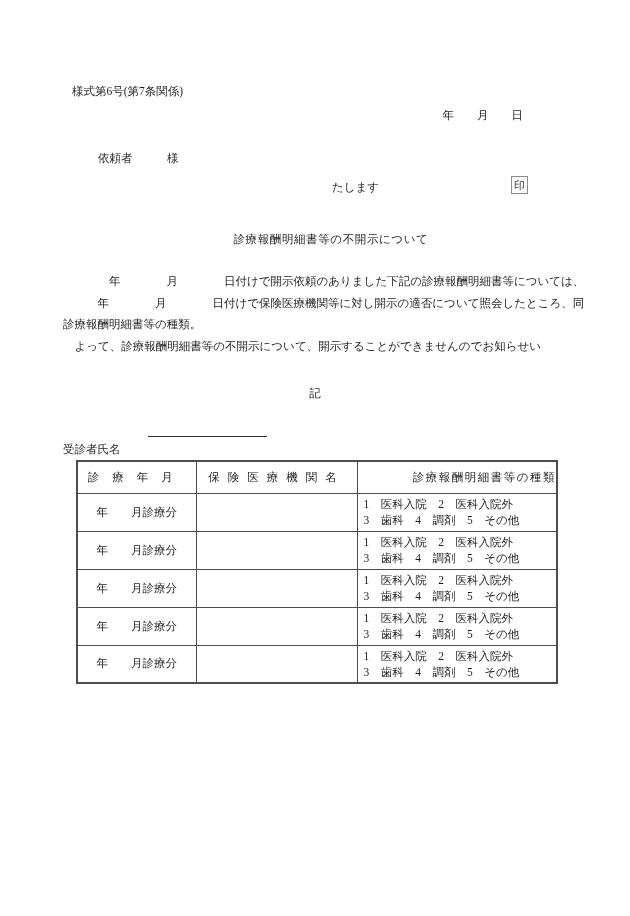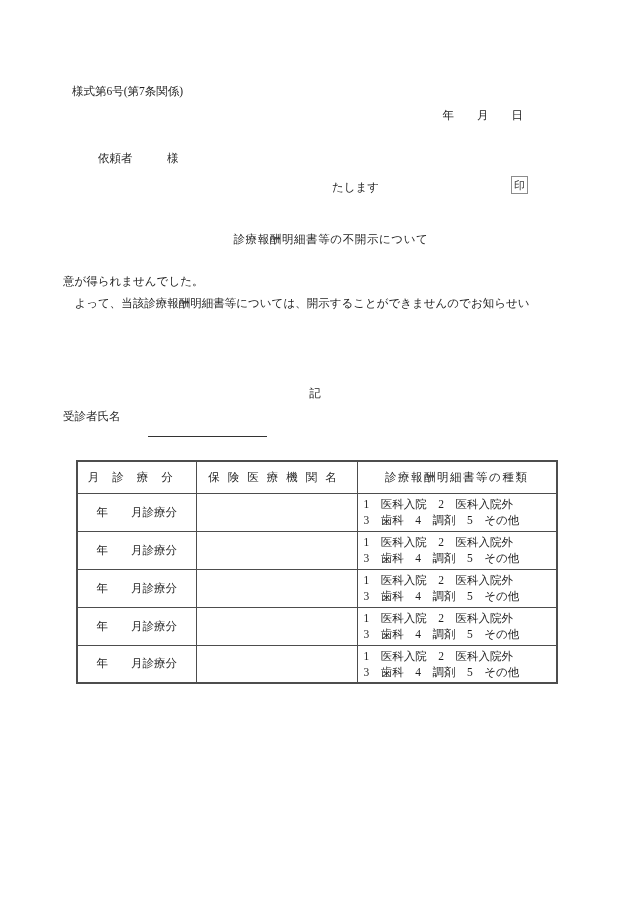--- a/index.html
+++ b/index.html
@@ -35,42 +35,42 @@
   }
   .body-text{
     position:absolute;left:63px;top:271px;width:520px;
     line-height:21.5px;
   }
   .body-text div{white-space:pre;}
   .record-mark{
     position:absolute;top:386px;left:0;width:100%;
     text-align:center;white-space:pre;
   }
-  .patient-label{left:63px;top:409px;}
+  .patient-label{left:63px;top:442px;}
   .name-underline{
     position:absolute;left:148px;top:422px;width:119px;height:14px;
     border-bottom:1.5px solid #333333;
   }
   table.disclosure{
     position:absolute;left:76px;top:460px;width:480px;
     border-collapse:collapse;table-layout:fixed;
     border:2px solid var(--table-border);
     font-size:11.5px;color:var(--ink);
   }
   table.disclosure th,
   table.disclosure td{
     border:1px solid var(--table-border);
     padding:0;overflow:hidden;
   }
   table.disclosure thead tr{height:32px;}
   table.disclosure tbody tr{height:38px;}
   th{font-weight:normal;text-align:center;vertical-align:middle;}
   .ls-wide{letter-spacing:13px;padding-left:13px;}
   .ls-mid{letter-spacing:8px;padding-left:8px;}
-  .ls-sm{letter-spacing:1.5px;padding-left:1.5px;}
+  .ls-sm{letter-spacing:1.5px;padding-left:1.5px;text-align:right;}
   td.col-period{text-align:center;padding-right:4px;vertical-align:middle;white-space:pre;}
   td.col-institution{background:#ffffff;}
   td.col-types{vertical-align:middle;font-family:Liberation Serif, serif;}
   td.col-types div{padding-left:6px;line-height:16px;white-space:pre;}
 </style>
 </head>
 <body>
 
 <div class="page">
 
@@ -80,38 +80,40 @@
 
   <div class="abs addressee">依頼者　　　様</div>
 
   <div class="abs mayor">たします</div>
 
   <div class="seal">印</div>
 
   <div class="doc-title">診療報酬明細書等の不開示について</div>
 
   <div class="body-text">
-    <div>意が得られませんでした。</div>
-    <div>　よって、当該診療報酬明細書等については、開示することができませんのでお知らせい</div>
+    <div>　　　　年　　　　月　　　　日付けで開示依頼のありました下記の診療報酬明細書等については、</div>
+    <div>　　　年　　　　月　　　　日付けで保険医療機関等に対し開示の適否について照会したところ、同</div>
+    <div>診療報酬明細書等の種類。</div>
+    <div>　よって、診療報酬明細書等の不開示について、開示することができませんのでお知らせい</div>
   </div>
 
   <div class="record-mark">記</div>
 
   <div class="abs patient-label">受診者氏名</div>
   <div class="name-underline"></div>
 
   <table class="disclosure">
     <colgroup>
       <col style="width:119px">
       <col style="width:161px">
       <col style="width:200px">
     </colgroup>
     <thead>
       <tr>
-        <th class="ls-wide">月診療分</th>
+        <th class="ls-wide">診療年月</th>
         <th class="ls-mid">保険医療機関名</th>
         <th class="ls-sm">診療報酬明細書等の種類</th>
       </tr>
     </thead>
     <tbody>
         <tr>
       <td class="col-period">年　　月診療分</td>
       <td class="col-institution"></td>
       <td class="col-types">
         <div>1　医科入院　2　医科入院外</div>

